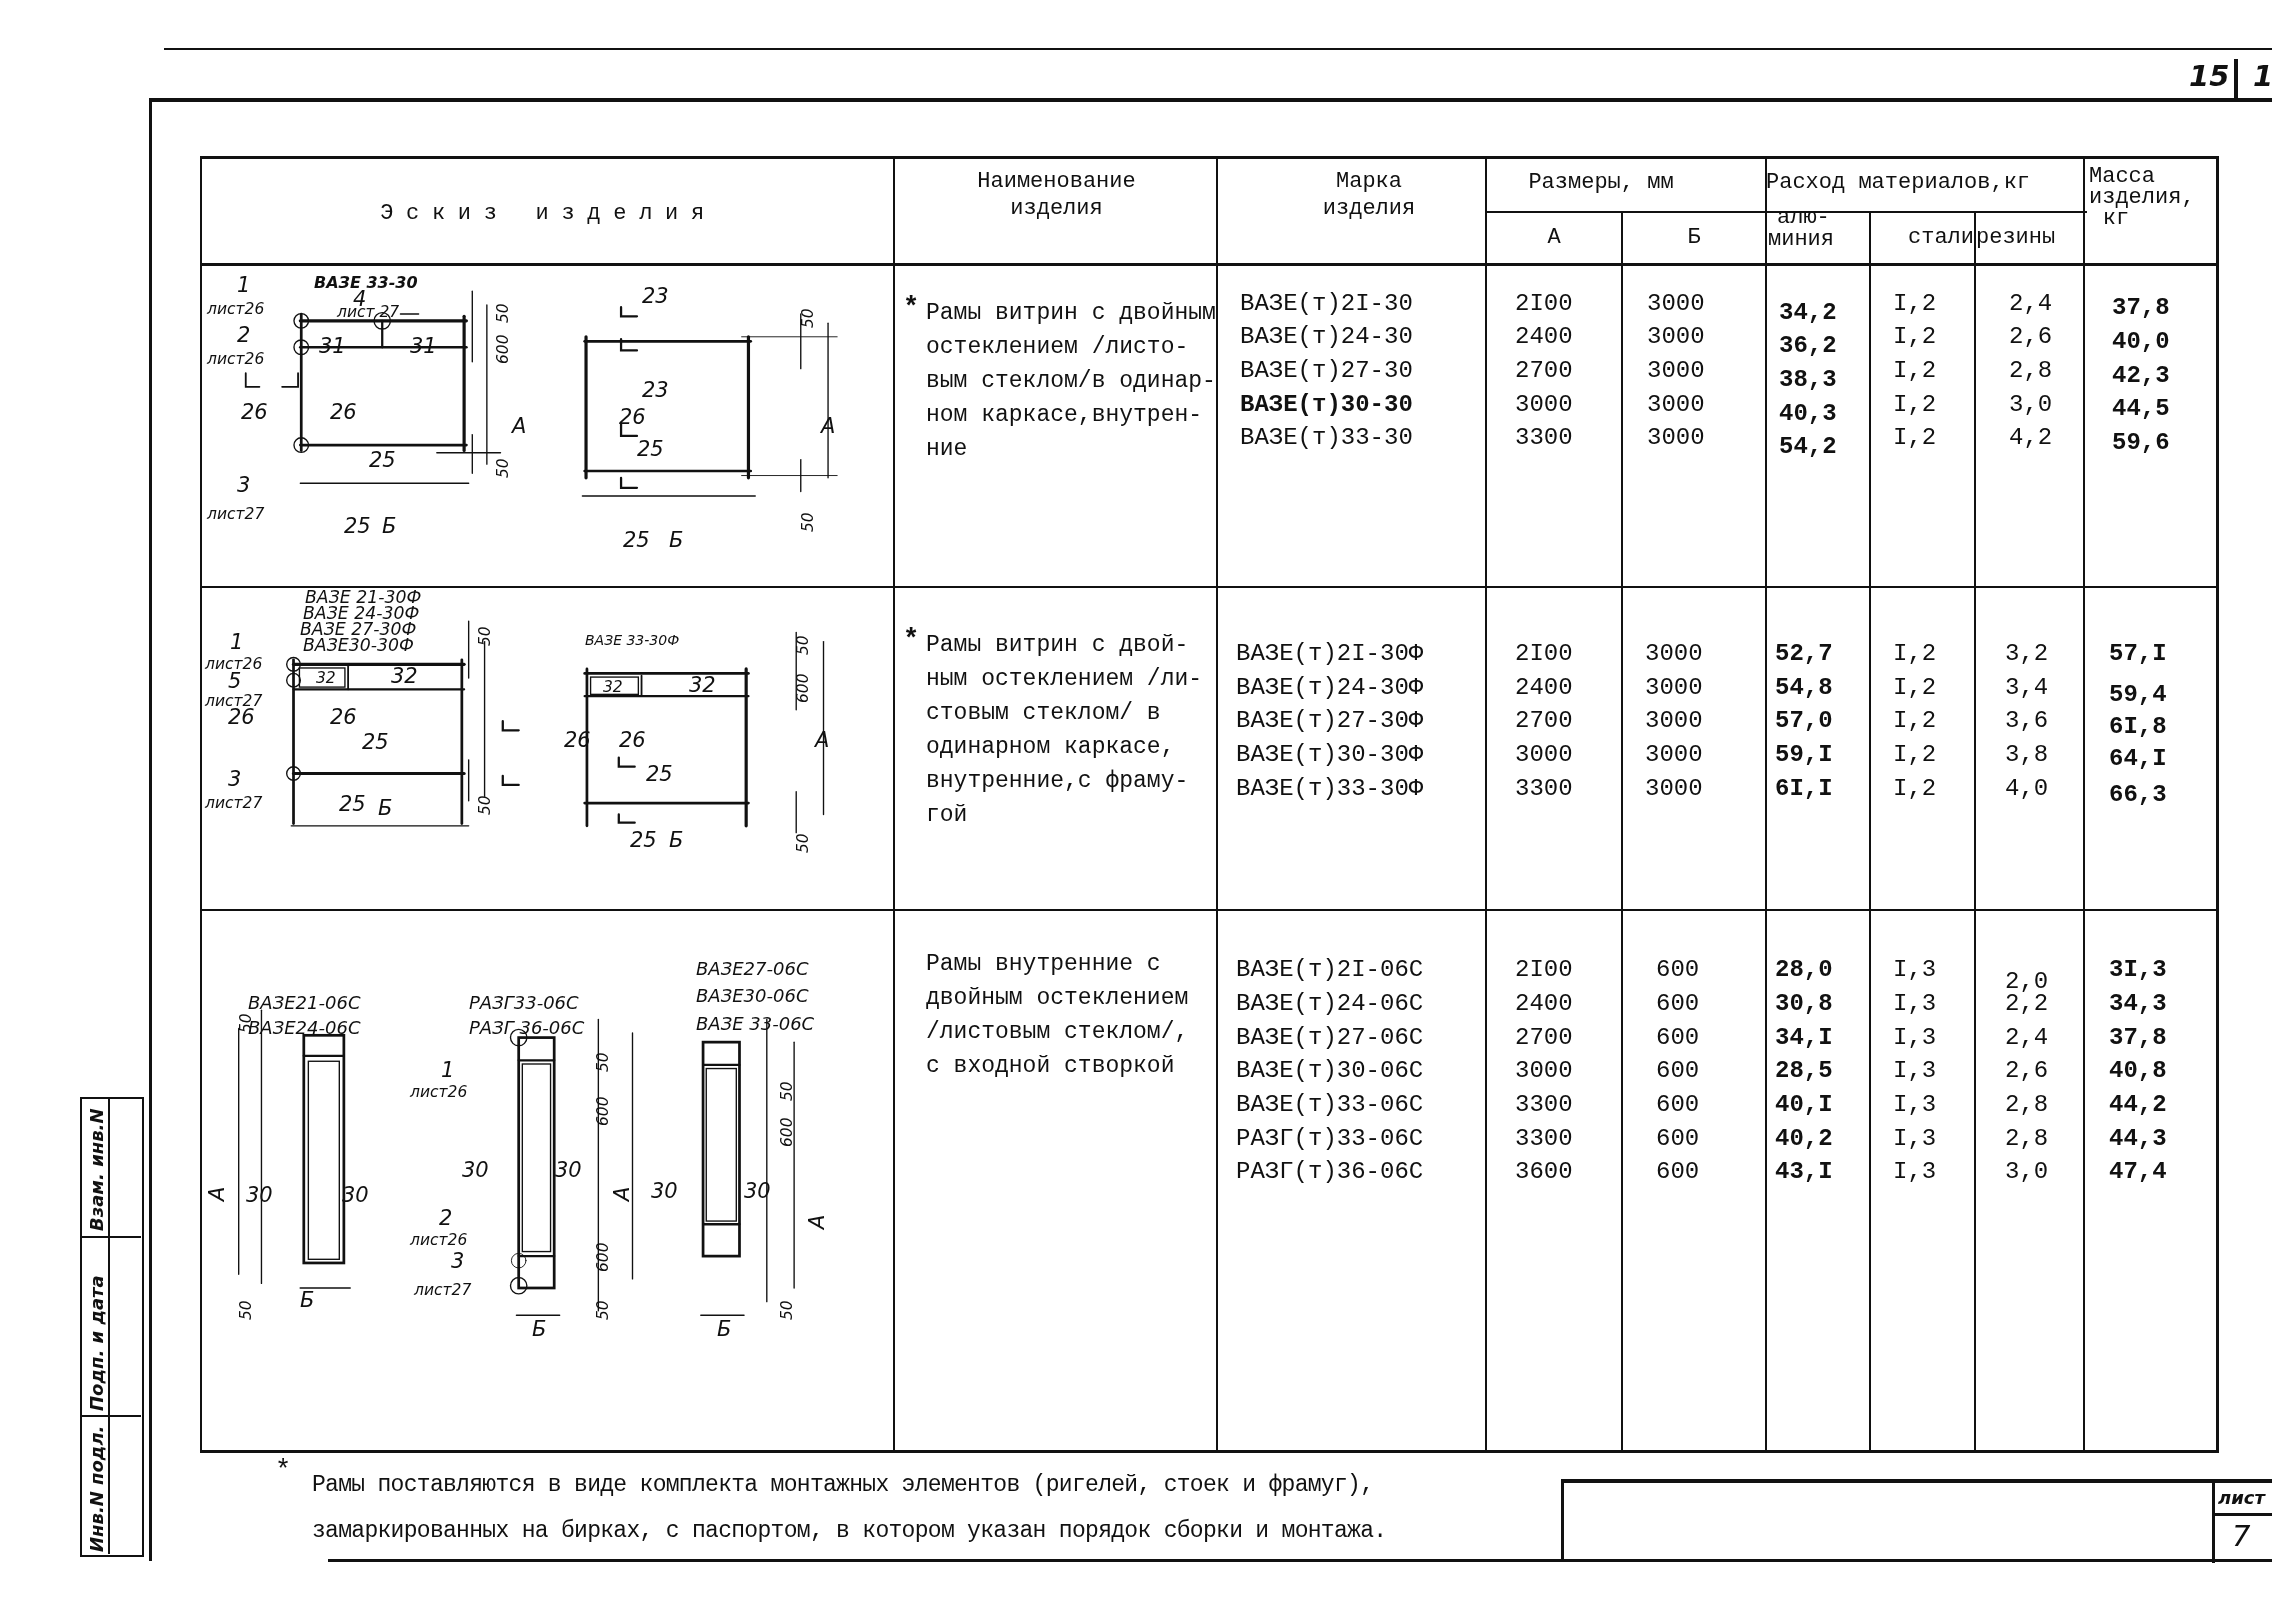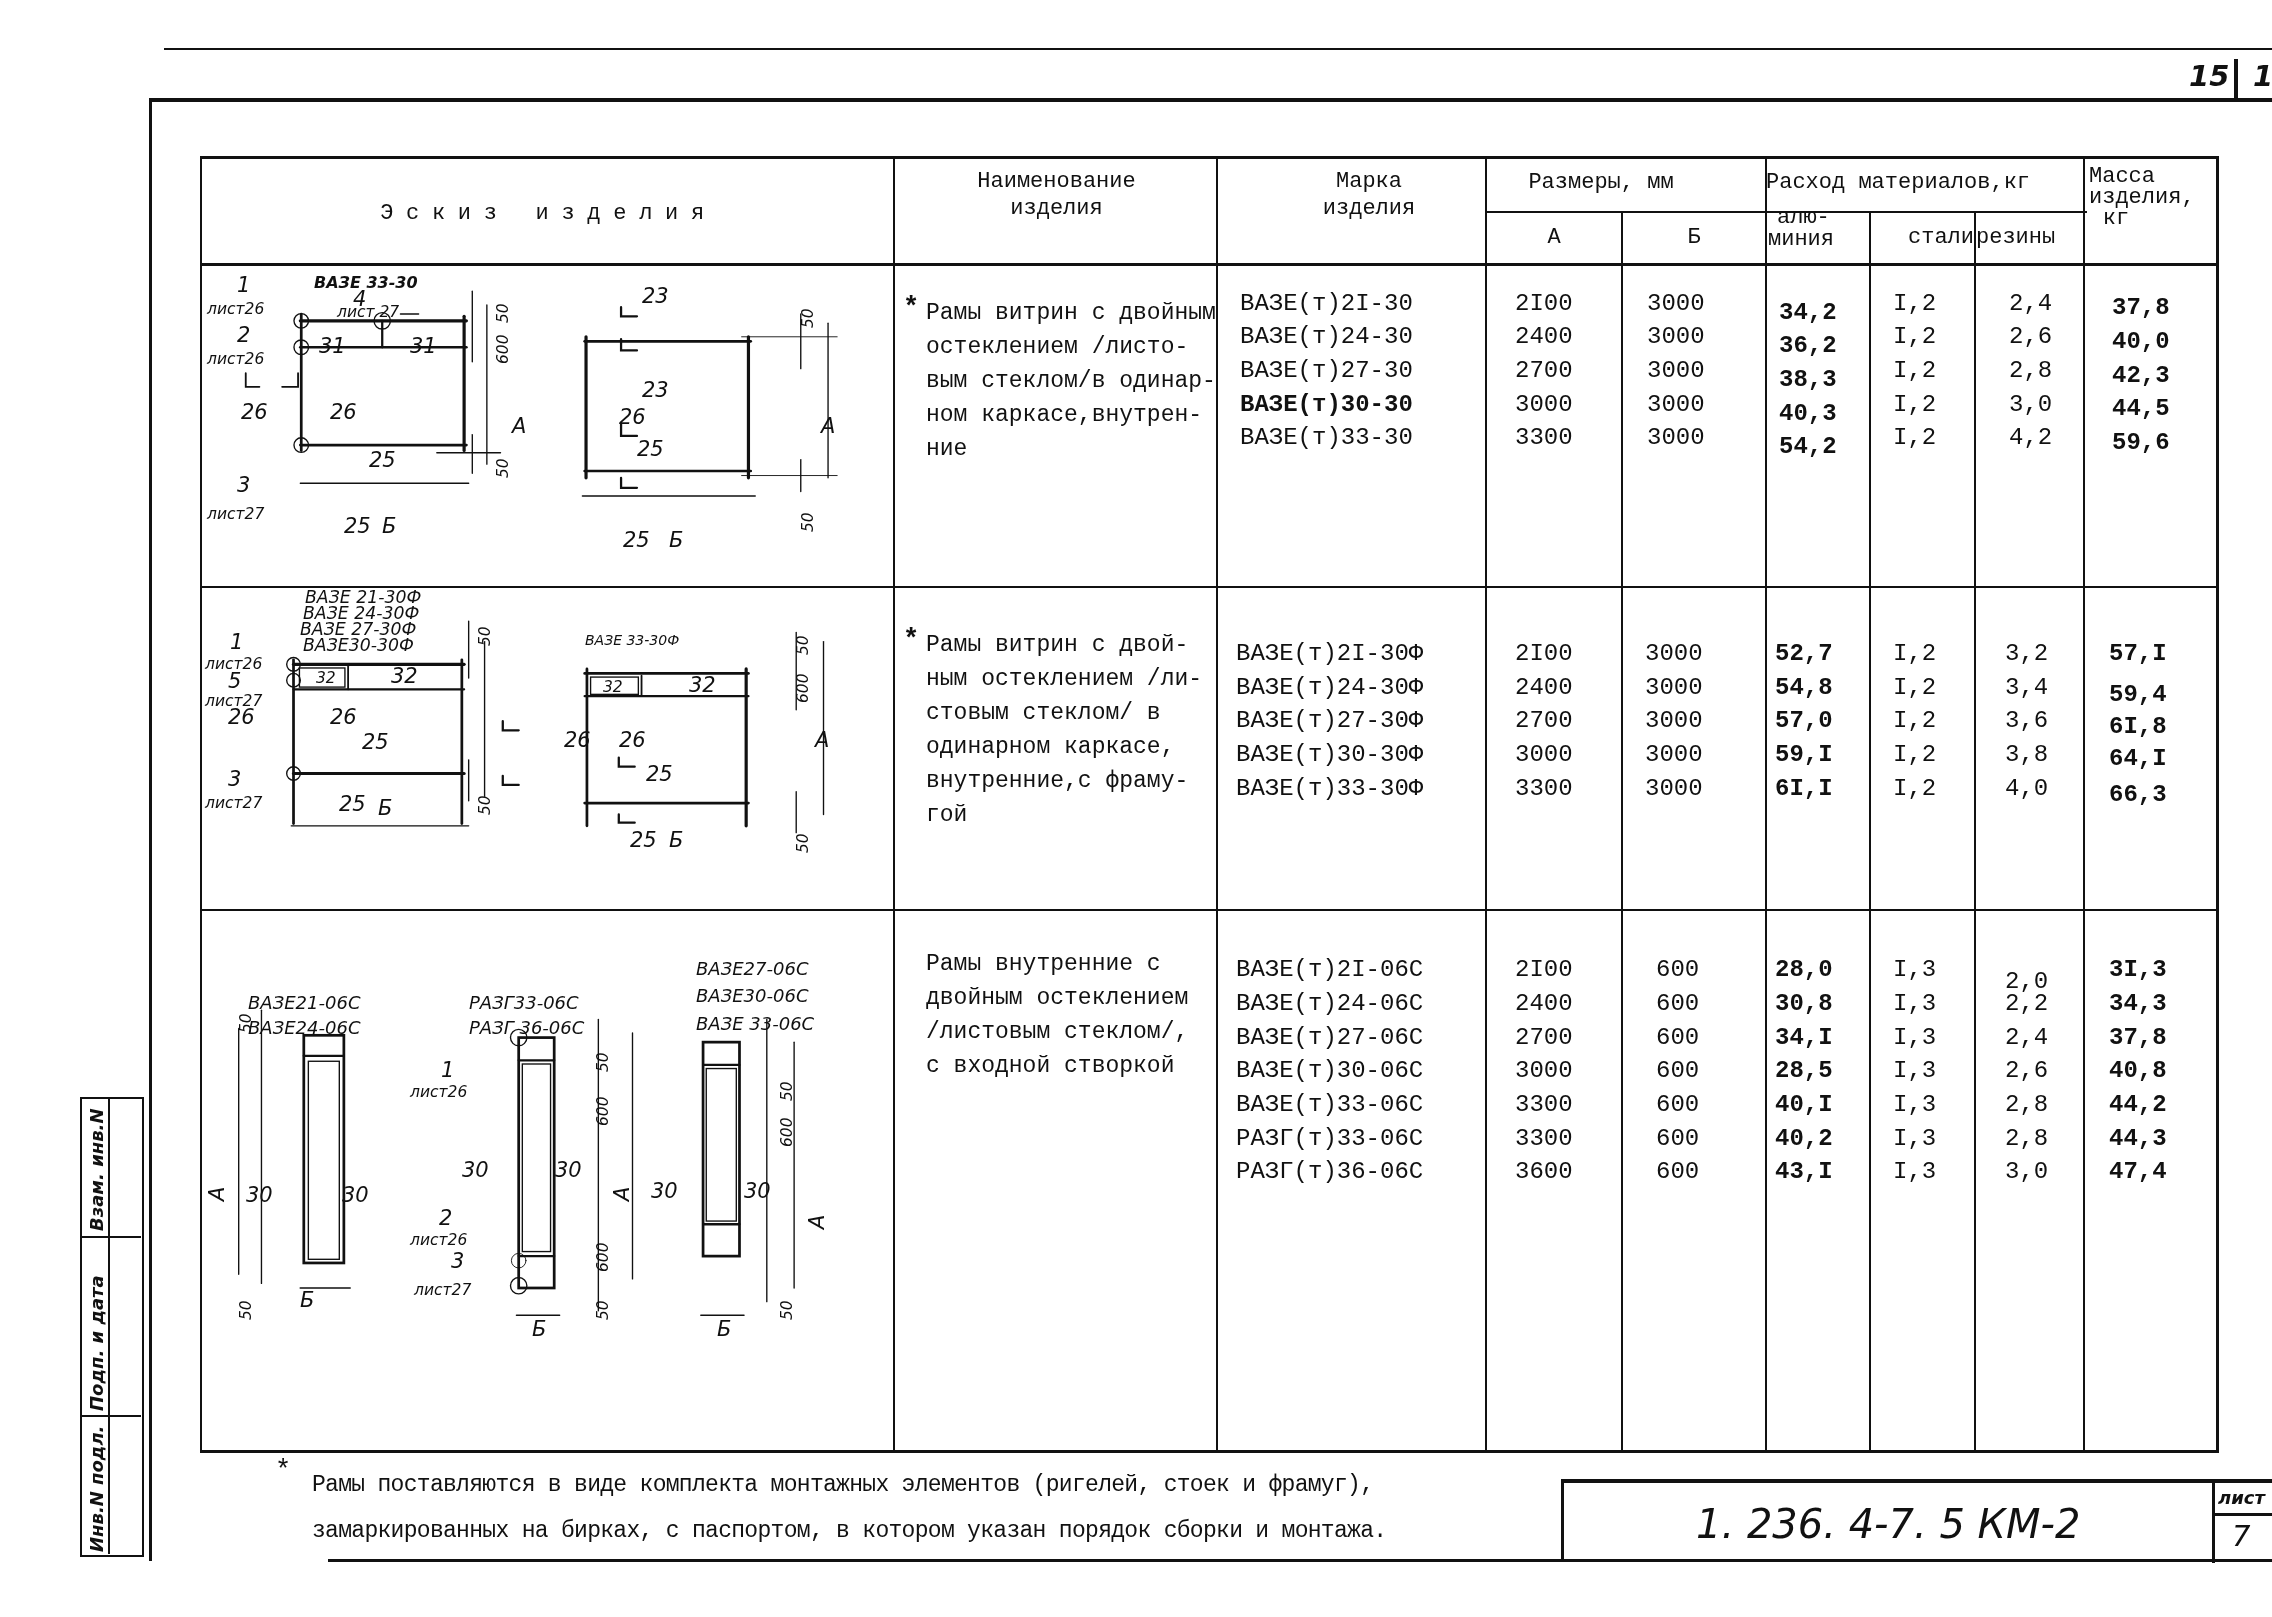--- a/index.html
+++ b/index.html
@@ -469,19 +469,18 @@
 </div>
 
 <div>
   <div class="abs" style="left:275px;top:1456px;font-size:27px;">*</div>
   <div class="abs" style="left:312px;top:1472px;font-size:23px;white-space:nowrap;letter-spacing:-0.7px;">Рамы поставляются в виде комплекта монтажных элементов (ригелей, стоек и фрамуг),</div>
   <div class="abs" style="left:312px;top:1518px;font-size:23px;white-space:nowrap;letter-spacing:-0.7px;">замаркированных на бирках, с паспортом, в котором указан порядок сборки и монтажа.</div>
 </div>
 <div class="hline" style="left:328px;top:1559px;width:1945px;height:2.7px;"></div>
 
 <div style="position:absolute;left:1561px;top:1479px;width:712px;height:82px;border-top:4.1px solid #111;border-left:3.2px solid #111;box-sizing:border-box;">
-  <div class="abs hand" style="left:132px;top:18px;font-size:40px;font-weight:normal;white-space:nowrap;">1. 236. 4-7. 5 КМ-2</div>
   <div class="vline" style="left:648px;top:0;width:3.2px;height:80px;"></div>
   <div class="hline" style="left:648px;top:30px;width:64px;height:2.7px;"></div>
   <div class="abs hand" style="left:654px;top:3.6px;font-size:18px;">лист</div>
   <div class="abs hand" style="left:668px;top:36px;font-size:29px;font-weight:normal;">7</div>
 </div>
 
 
 </body></html>

